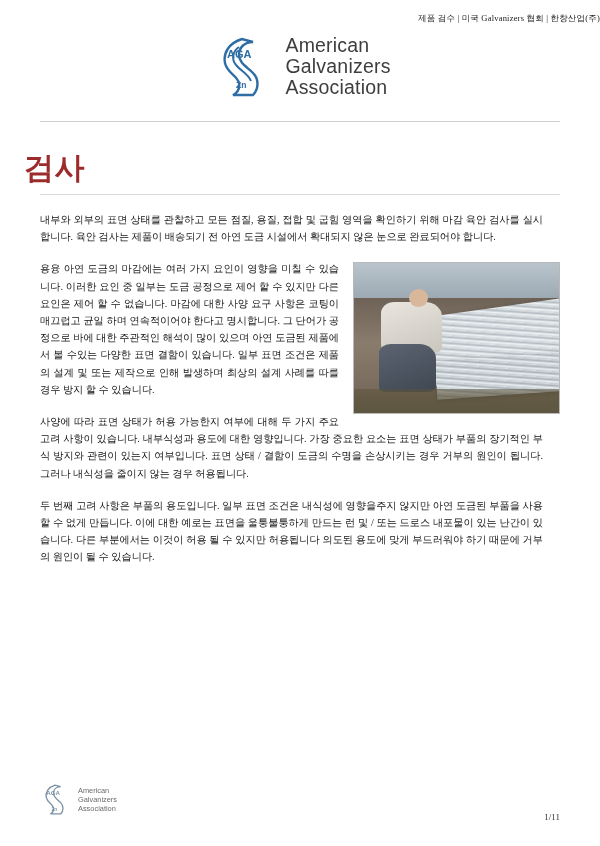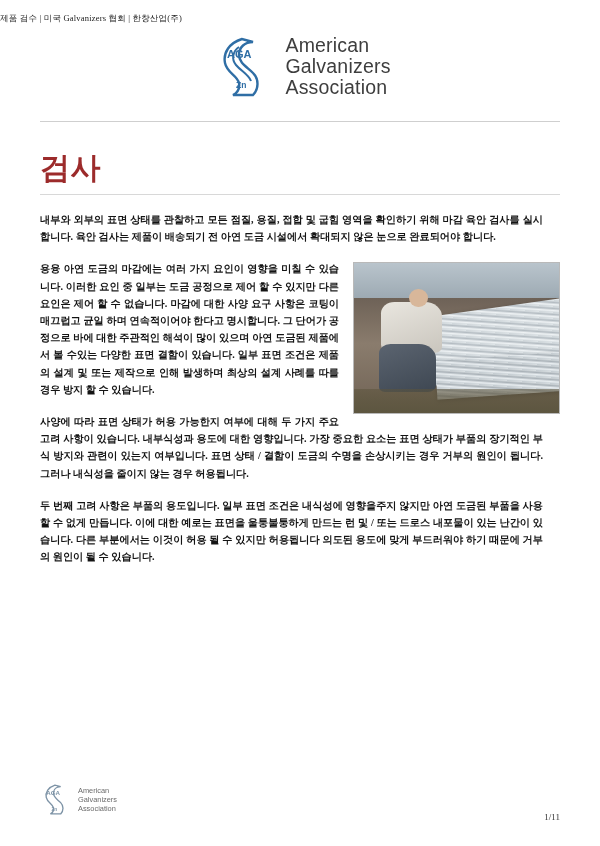--- a/index.html
+++ b/index.html
@@ -17,21 +17,21 @@
   }
   .page {
     width: 600px;
     height: 846px;
     position: relative;
     box-sizing: border-box;
   }
 
   
   .header-meta {
-    text-align: left;
+    text-align: right;
     font-size: 8.5px;
     color: #222;
     padding-top: 13px;
     letter-spacing: 0.2px;
     font-family: "Liberation Serif", serif;
   }
   .logo-block {
     display: flex;
     align-items: center;
     justify-content: center;
@@ -58,21 +58,21 @@
     height: 1px;
     background: #cfcfcf;
     margin: 22px auto 0 auto;
   }
 
   
   .title {
     color: #9c2b2b;
     font-size: 30px;
     font-weight: bold;
-    margin: 26px 0 0 40px;
+    margin: 26px 0 0 24px;
     letter-spacing: 0.5px;
     font-family: "Liberation Serif", serif;
   }
   .title-rule {
     width: 520px;
     height: 1px;
     background: #d8d8d8;
     margin: 5px auto 0 auto;
   }
 
@@ -80,21 +80,20 @@
   .content {
     margin: 16px 40px 0 40px;
     width: 520px;
     font-size: 10.2px;
     line-height: 17.2px;
     text-align: justify;
     color: #141414;
   }
   .content p {
     margin: 0 17px 15px 0;
-    font-weight: bold;
   }
   .wrap-figure {
     float: right;
     width: 205px;
     height: 150px;
     margin: 2px 0 6px 14px;
     border: 1px solid #b9b9b9;
     overflow: hidden;
     position: relative;
     background: #9fb0bd;

